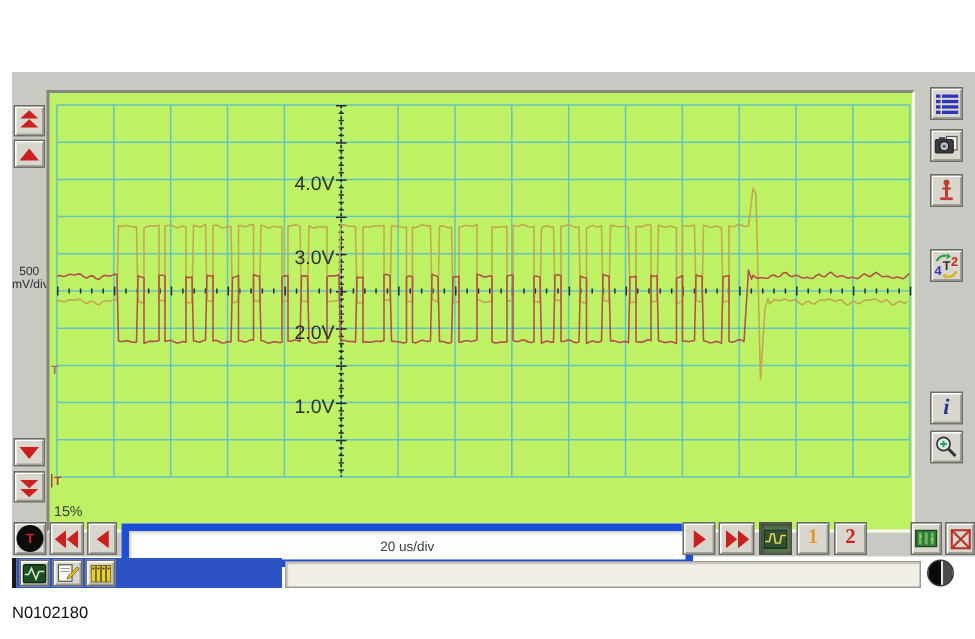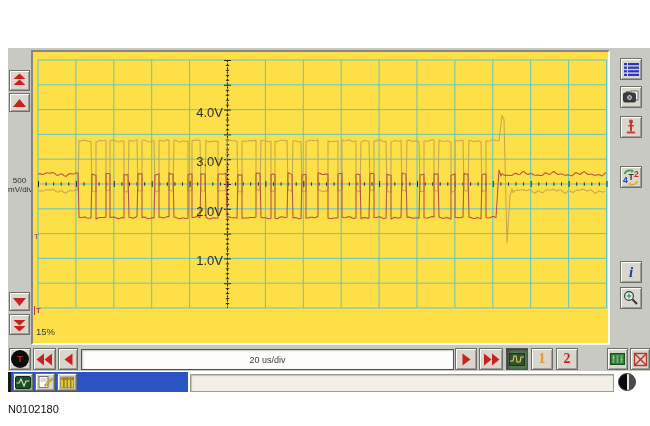--- a/index.html
+++ b/index.html
@@ -7,33 +7,33 @@
         font-family:"Liberation Sans",sans-serif;-webkit-font-smoothing:antialiased;}
   .panel{position:absolute;left:8px;top:48px;width:642px;height:323px;background:#c9c9c3;}
   .rail{position:absolute;top:0;height:297px;background:#c9c9c3;}
   .rail-left{left:0;width:23px;}
   .rail-right{left:602px;width:40px;}
   .btn{position:absolute;background:#d9d6ce;border:1px solid #6e6e68;
        box-shadow:inset 1px 1px 0 #ffffff,inset -1px -1px 0 #9f9f98;
        display:flex;align-items:center;justify-content:center;box-sizing:border-box;cursor:pointer;padding:0;}
   .btn svg{display:block;}
   .pressed{box-shadow:inset 1px 1px 3px #333;border:1px solid #50504c;}
-  .plot{position:absolute;left:23px;top:2px;width:575px;height:291px;background:#fde047;
+  .plot{position:absolute;left:23px;top:12px;width:575px;height:291px;background:#bef264;
         border-top:2px solid #86867f;border-left:2px solid #86867f;
         border-bottom:2px solid #f7f7f3;border-right:2px solid #f7f7f3;}
   #scope-svg{position:absolute;left:0;top:0;}
   .scale-label{position:absolute;left:0;width:23px;text-align:center;font-size:8px;color:#2e2e2e;line-height:9px;}
   .pct{position:absolute;left:3px;top:274px;font-size:9.5px;color:#3a3a3a;}
   .tmark{position:absolute;font-size:8px;font-weight:bold;}
   .tmark-mid{left:1px;top:180px;color:#a2706a;}
   .tmark-bot{left:1px;top:254px;color:#b0403a;border-left:1px solid #b0403a;padding-left:1px;}
   .cbar{position:absolute;left:0;top:299px;width:642px;height:24px;}
   .cbar .btn{top:1px;height:22px;}
   .strip{position:absolute;left:73px;top:2px;width:371px;height:19px;background:#fdfdfb;
-         border:1px solid #1d4ed8;box-shadow:inset 1px 1px 2px rgba(0,0,0,.22);
+         border:5px solid #1d4ed8;box-shadow:inset 1px 1px 2px rgba(0,0,0,.22);
          display:flex;align-items:center;justify-content:center;font-size:9px;color:#3c3c3c;}
   .chnum{font-family:"Liberation Serif",serif;font-weight:bold;font-size:14px;line-height:1;}
   .taskbar{position:absolute;left:8px;top:372px;width:642px;height:21px;}
   .tb-blue{position:absolute;left:3px;top:0;width:177px;height:20px;background:#2b53c4;}
   .tb-handle{position:absolute;left:0;top:0;width:3px;height:20px;background:#16181c;}
   .tb-strip{position:absolute;left:182px;top:2px;width:422px;height:16px;background:#f2efe6;
             border:1px solid #9a9a92;box-shadow:inset 1px 1px 1px rgba(0,0,0,.2);}
   .tb-btn{top:1px;height:18px;}
   .halfmoon{position:absolute;left:610px;top:1px;width:18px;height:18px;border-radius:50%;
             border:1px solid #3a3a3a;box-sizing:border-box;cursor:pointer;

